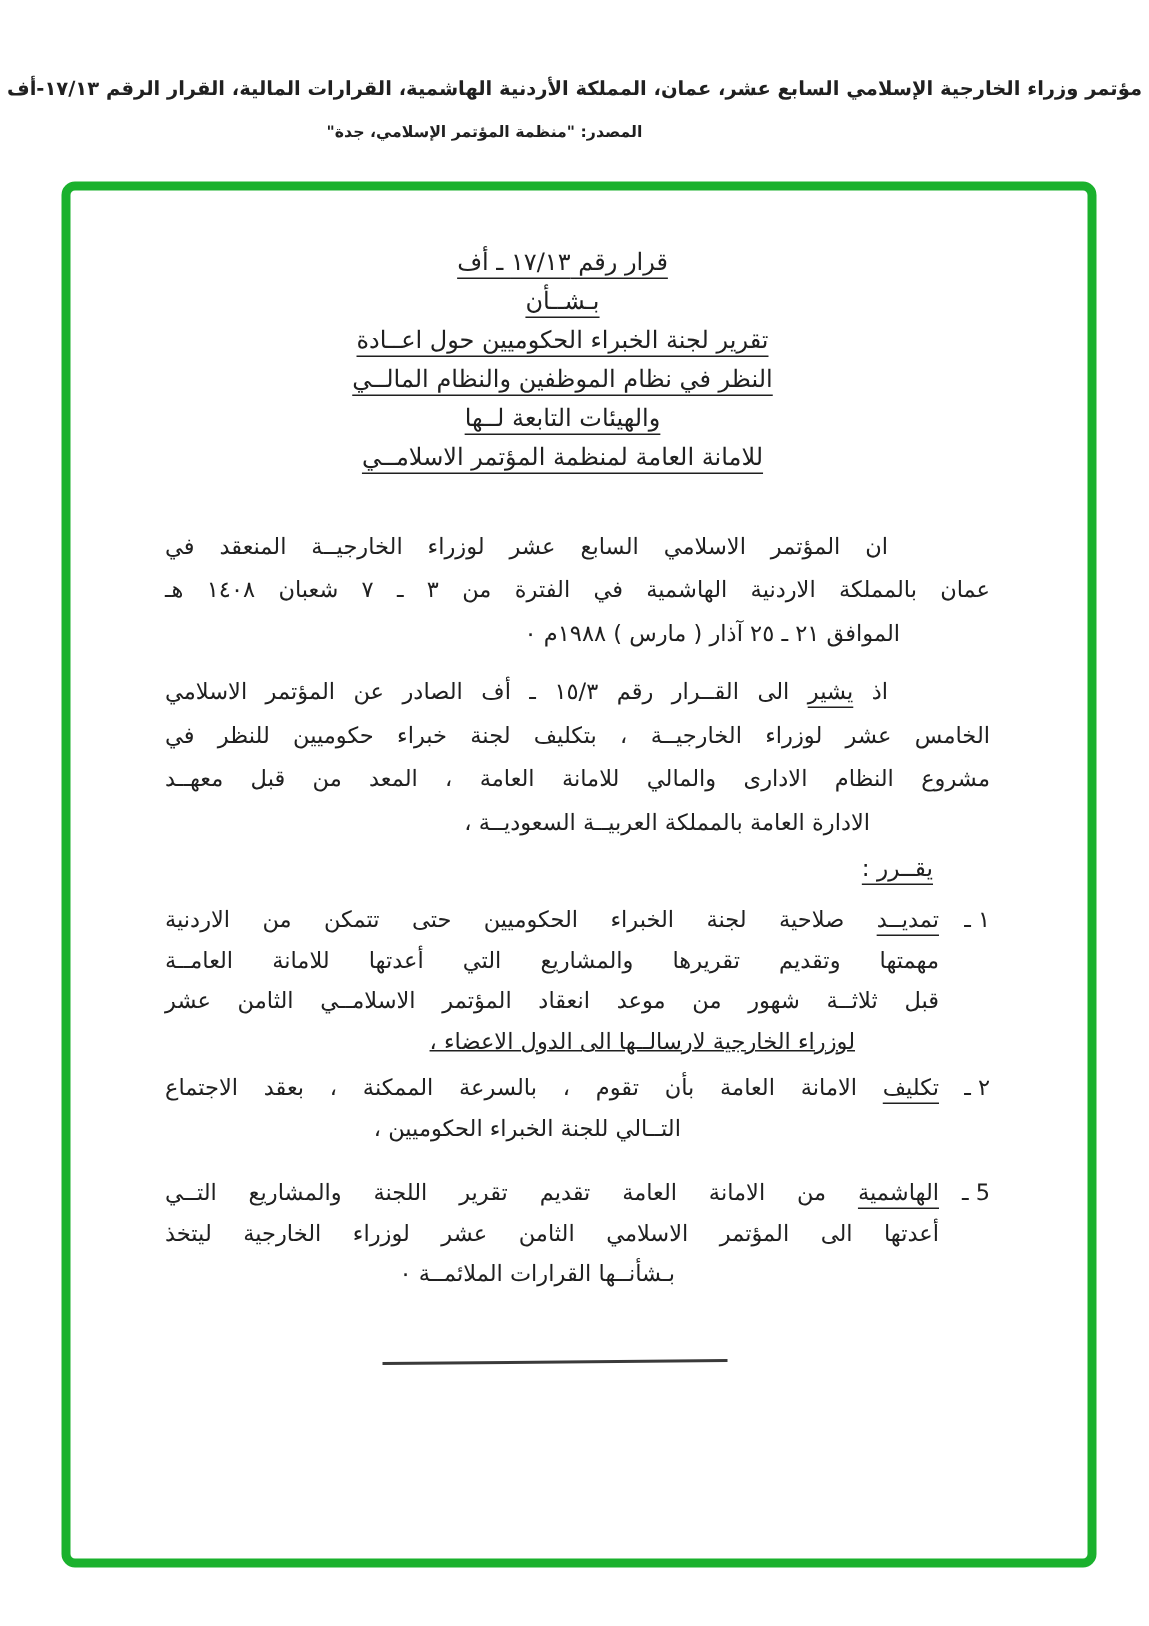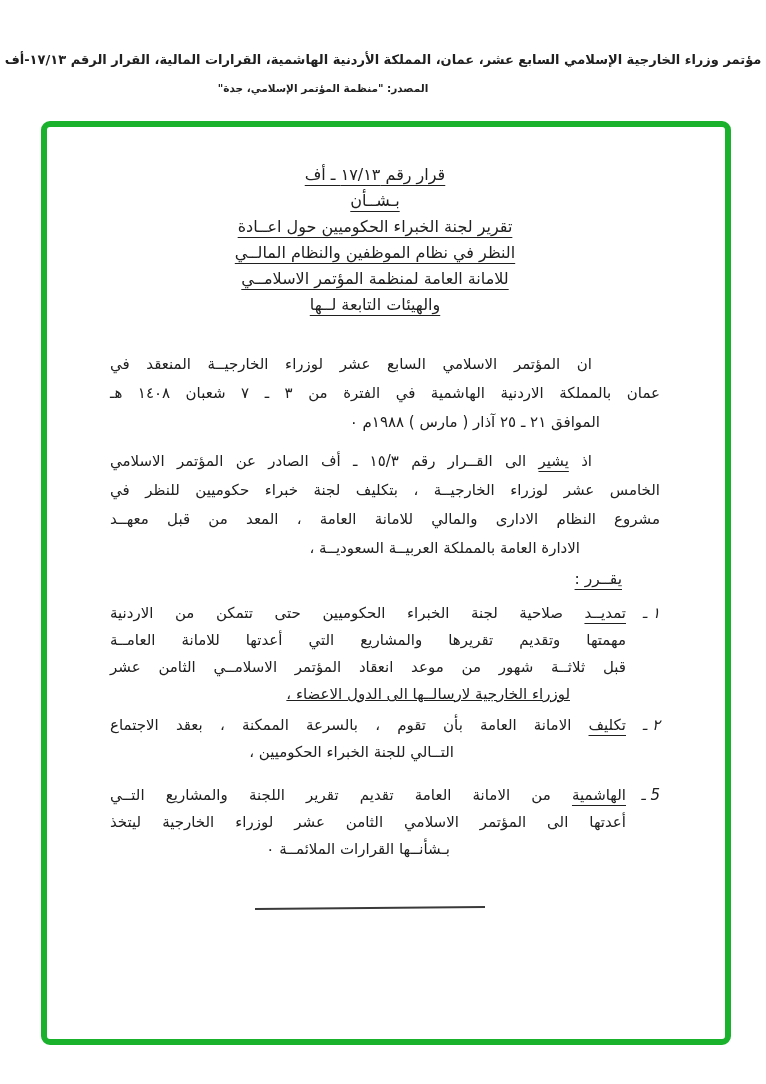--- a/index.html
+++ b/index.html
@@ -35,21 +35,21 @@
   #p2{top:447px;}
   #p1 .cont{padding-right:60px;}
   #p2 .cont{padding-right:80px;}
 
   .decision{position:absolute;top:565px;left:90px;width:570px;direction:rtl;
             padding-right:0;font-size:15.5px;line-height:28px;box-sizing:border-box;}
   .decision span{margin-right:0;margin-left:38px;display:inline-block;transform:translateX(-38px);
             text-decoration:underline;text-underline-offset:5px;text-decoration-thickness:1.3px;}
 
   .item{position:absolute;left:90px;width:570px;direction:rtl;display:flex;}
-  .item .num{width:34px;flex:0 0 34px;text-align:right;font-size:15px;line-height:27px;font-style:italic;}
+  .item .num{width:34px;flex:0 0 34px;text-align:right;font-size:15px;line-height:27px;}
   .item .body{flex:1;min-width:0;font-size:15px;}
   .item .ln{line-height:27px;}
   #item1{top:600px;}
   #item2{top:712px;}
   #item3{top:782px;}
   #item1 .cont{padding-right:56px;text-decoration:underline;}
   #item2 .cont{padding-right:172px;}
   #item3 .cont{padding-right:176px;}
 
   .sig-line{position:absolute;top:907px;left:255px;width:230px;height:2px;background:#3a3a3a;
@@ -65,22 +65,22 @@
     <div class="hdr-line2">المصدر:  "منظمة المؤتمر الإسلامي، جدة"</div>
   </div>
 
   <div class="frame"></div>
 
   <div class="title-block">
     <div class="title-line"><span>قرار رقم ١٧/١٣ ـ أف</span></div>
     <div class="title-line"><span>بـشــأن</span></div>
     <div class="title-line"><span>تقرير لجنة الخبراء الحكوميين حول اعــادة</span></div>
     <div class="title-line"><span>النظر في نظام الموظفين والنظام المالــي</span></div>
+    <div class="title-line"><span>والهيئات التابعة لــها</span></div>
     <div class="title-line"><span>للامانة العامة لمنظمة المؤتمر الاسلامــي</span></div>
-    <div class="title-line"><span>والهيئات التابعة لــها</span></div>
   </div>
 
   <div class="para" id="p1">
     <div class="ln j first">ان المؤتمر الاسلامي السابع عشر لوزراء الخارجيــة المنعقد في</div>
     <div class="ln j">عمان بالمملكة الاردنية الهاشمية في الفترة من ٣ ـ ٧ شعبان ١٤٠٨ هـ</div>
     <div class="ln cont">الموافق ٢١ ـ ٢٥ آذار ( مارس ) ١٩٨٨م ٠</div>
   </div>
 
   <div class="para" id="p2">
     <div class="ln j first"><span>اذ </span><span class="u">يشير</span><span> الى القــرار رقم ١٥/٣ ـ أف الصادر عن المؤتمر الاسلامي</span></div>

